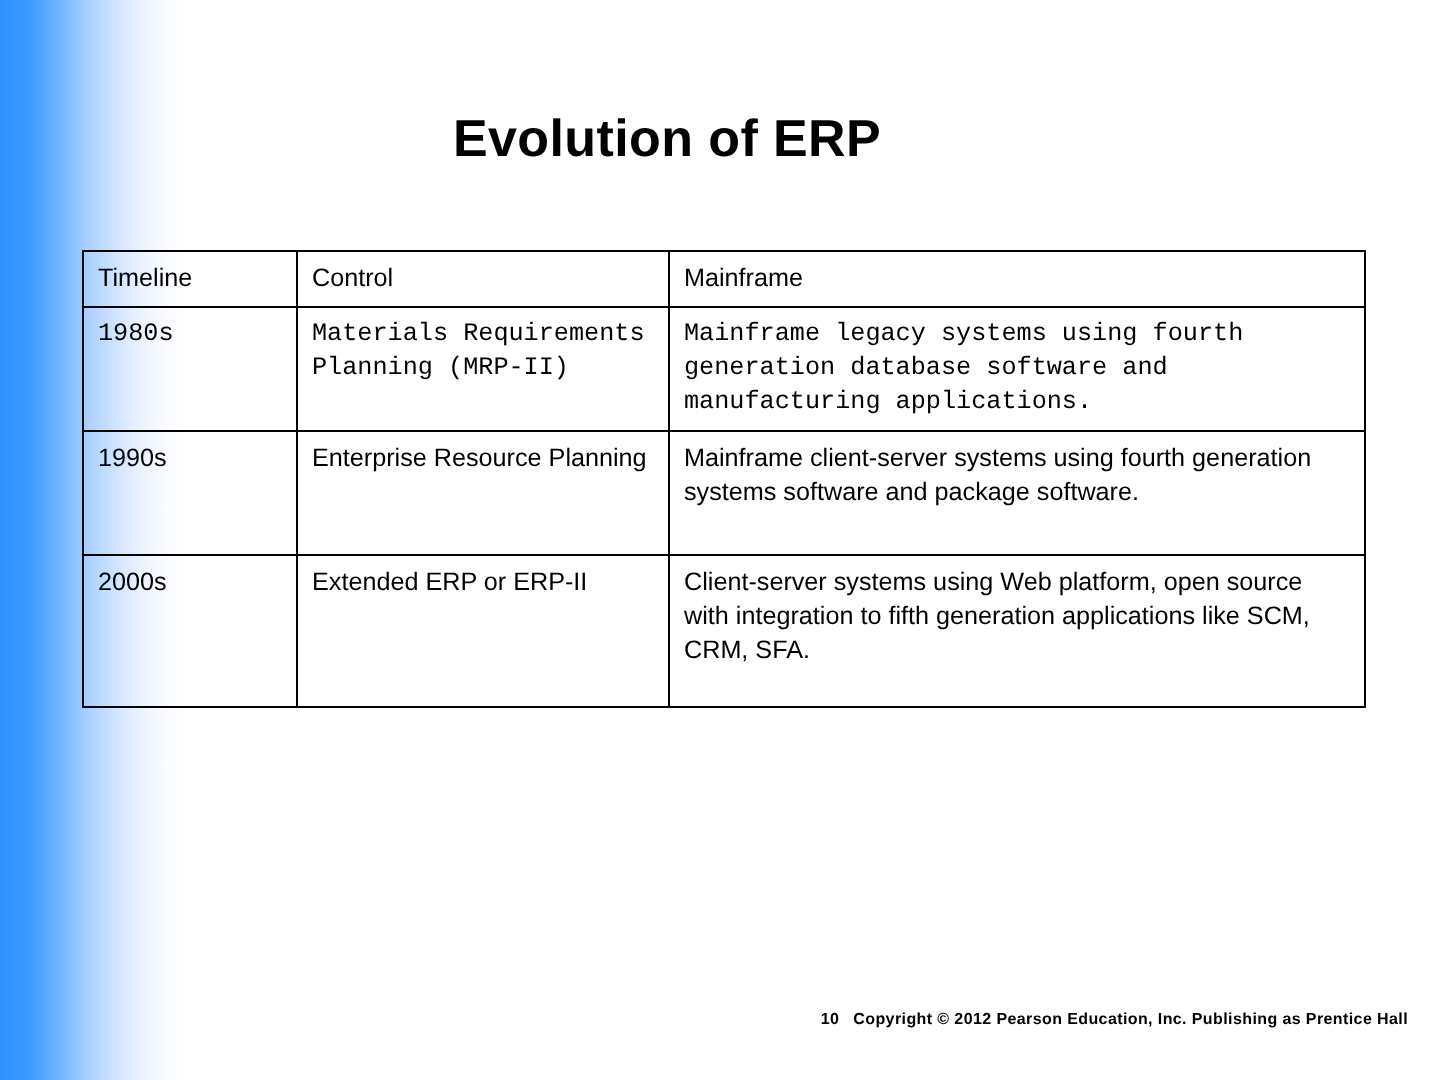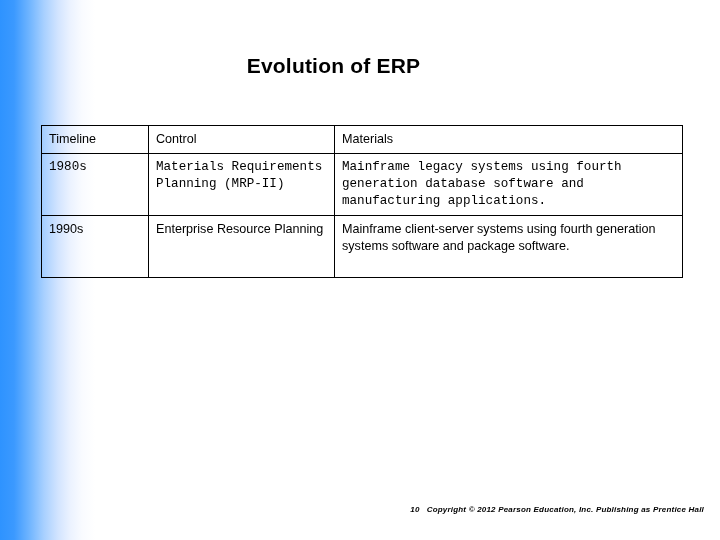--- a/index.html
+++ b/index.html
@@ -39,21 +39,21 @@
                 #F9FBFF 82px,
                 #FFFFFF 95px);
   }
 
   .slide-title {
     position: absolute;
     left: 0;
     top: 54px;
     width: 667px;
     text-align: center;
-    font-size: 21px;
+    font-size: 26px;
     font-weight: bold;
     color: #000000;
     letter-spacing: 0.2px;
   }
 
   .table-wrap {
     position: absolute;
     left: 41px;
     top: 125px;
     width: 641px;
@@ -97,21 +97,20 @@
 
   .footer {
     position: absolute;
     left: 0;
     top: 505px;
     width: 720px;
     text-align: right;
     padding-right: 16px;
     box-sizing: border-box;
     font-size: 8px;
-    font-style: italic;
     font-weight: bold;
     color: #000000;
     letter-spacing: 0.2px;
   }
   .footer .slide-number {
     margin-right: 7px;
   }
 </style>
 </head>
 <body>
@@ -126,34 +125,39 @@
     <table class="erp-table">
       <colgroup>
         <col class="col-timeline">
         <col class="col-system">
         <col class="col-platform">
       </colgroup>
       <thead>
         <tr>
           <th>Timeline</th>
           <th>Control</th>
-          <th>Materials</th>
+          <th>Mainframe</th>
         </tr>
       </thead>
       <tbody>
         <tr class="row-h3">
           <td>1980s</td>
           <td>Materials Requirements Planning (MRP-II)</td>
           <td>Mainframe legacy systems using fourth generation database software and manufacturing applications.</td>
         </tr>
         <tr class="row-h4">
           <td>1990s</td>
           <td>Enterprise Resource Planning</td>
           <td>Mainframe client-server systems using fourth generation systems software and package software.</td>
         </tr>
+        <tr class="row-h5">
+          <td>2000s</td>
+          <td>Extended ERP or ERP-II</td>
+          <td>Client-server systems using Web platform, open source with integration to fifth generation applications like SCM, CRM, SFA.</td>
+        </tr>
       </tbody>
     </table>
   </div>
 
   <div class="footer">
     <span class="slide-number">10</span><span>Copyright © 2012 Pearson Education, Inc. Publishing as Prentice Hall</span>
   </div>
 
 </div>
 

